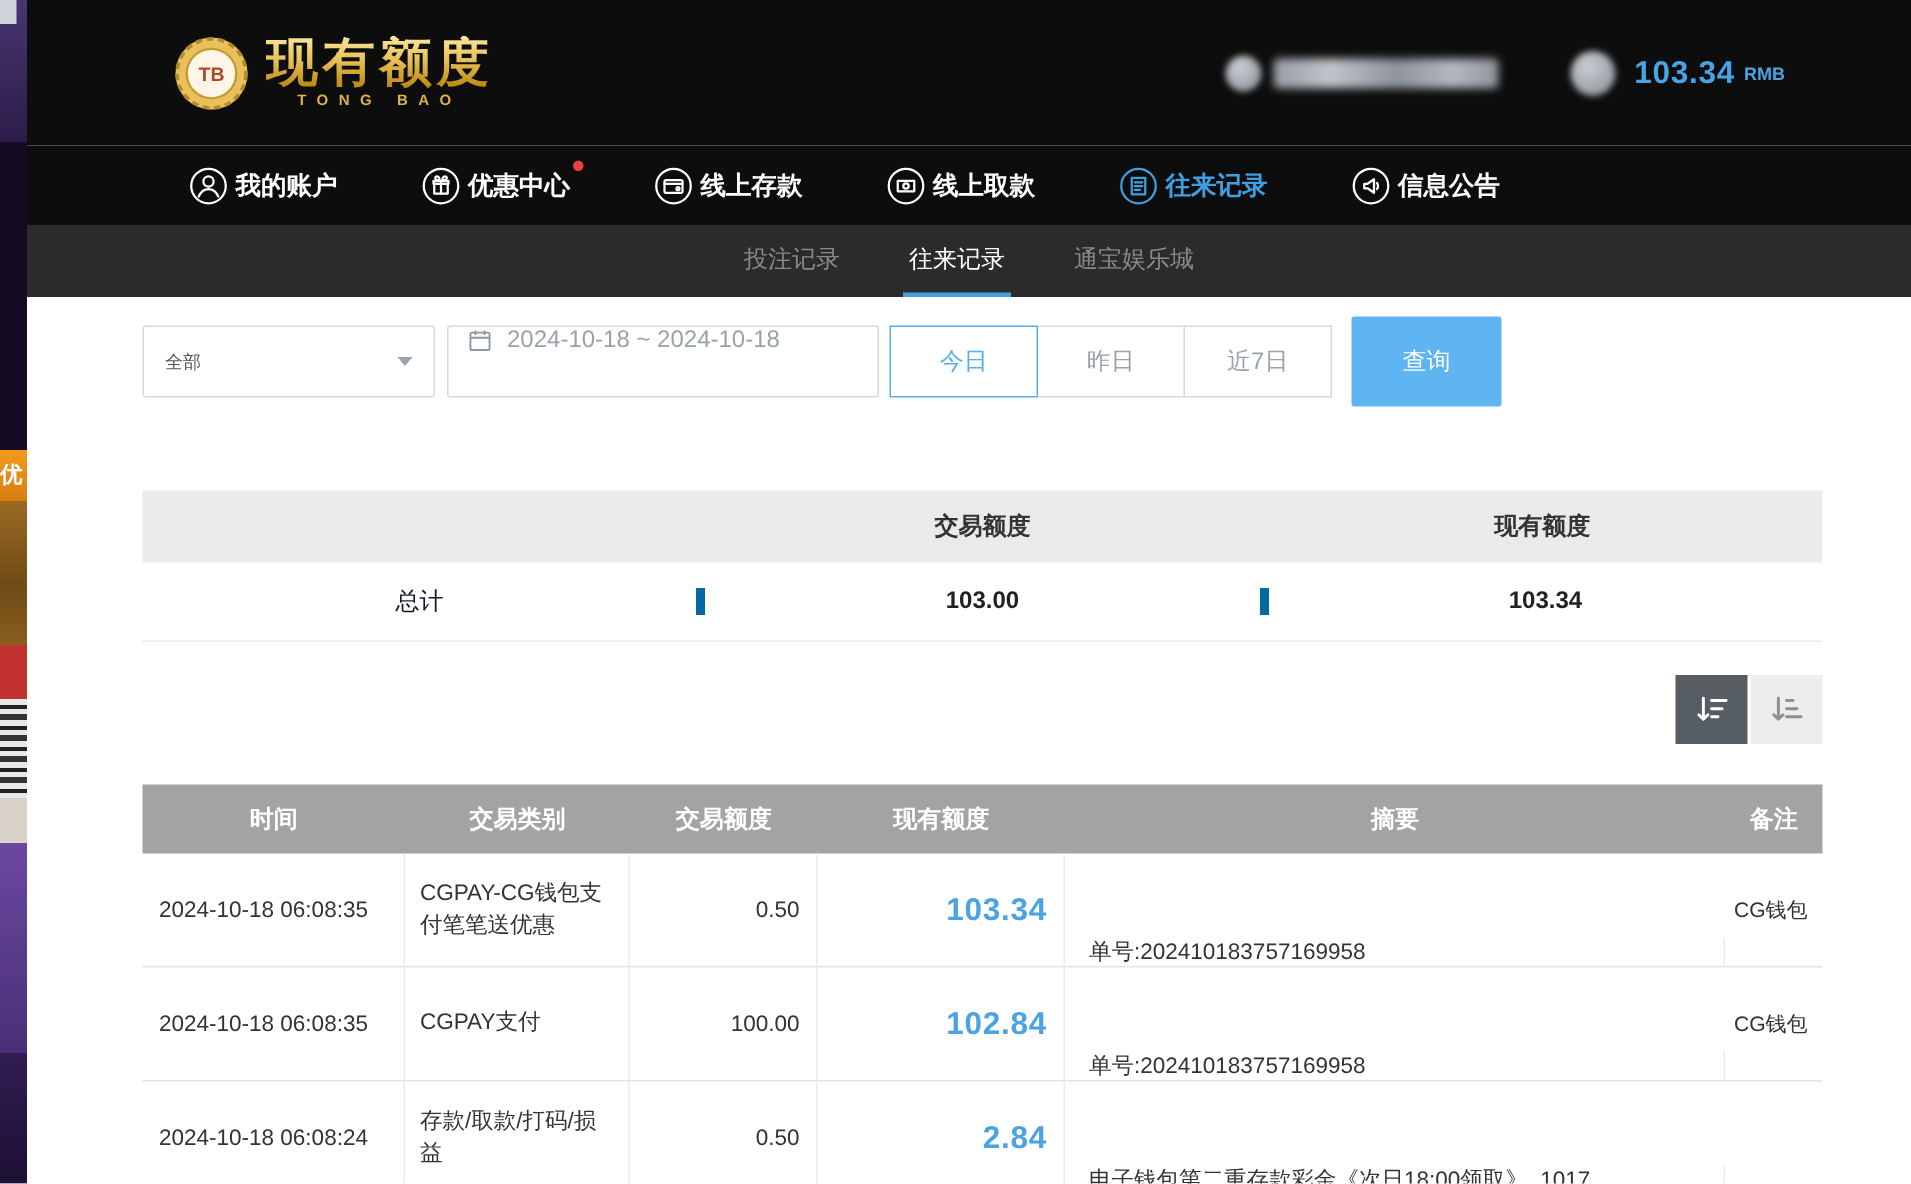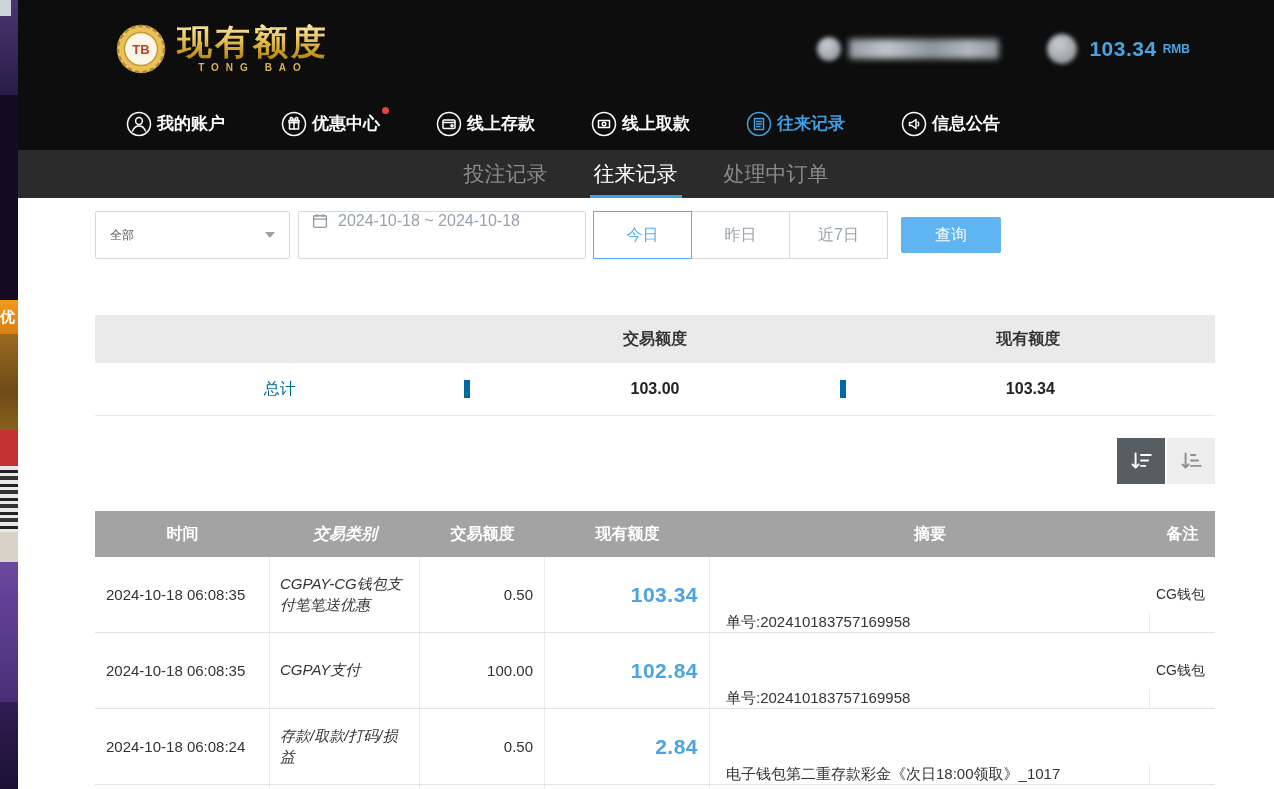--- a/index.html
+++ b/index.html
@@ -44,61 +44,61 @@
 
   
   .mainnav{height:53px;background:#0d0d0d;display:flex;align-items:center;padding-left:108px;gap:56px;}
   .nav-item{display:flex;align-items:center;gap:5px;color:#ffffff;font-size:17px;font-weight:bold;cursor:pointer;position:relative;white-space:nowrap;}
   .nav-item.active{color:#3f9fe0;}
   .nico{width:26px;height:26px;fill:none;stroke:currentColor;stroke-width:1.5;stroke-linecap:round;stroke-linejoin:round;}
   .badge-dot{position:absolute;top:-4px;right:-9px;width:7px;height:7px;border-radius:50%;background:#e8413c;}
 
   
   .subtabs{height:48px;background:#2b2b2b;display:flex;justify-content:center;gap:14px;}
-  .tab{color:#8a8a8a;font-size:21px;line-height:48px;padding:0 16px;position:relative;cursor:pointer;white-space:nowrap;}
+  .tab{color:#8a8a8a;font-size:16px;line-height:48px;padding:0 16px;position:relative;cursor:pointer;white-space:nowrap;}
   .tab.active{color:#ffffff;}
   .tab.active::after{content:"";position:absolute;left:12px;right:12px;bottom:0;height:3px;background:#3f9fe0;}
 
   
   .main{padding:13px 59px 0 77px;}
 
   
   .filters{display:flex;align-items:center;}
   .select-box{width:195px;height:48px;box-sizing:border-box;border:1px solid #d9d9d9;border-radius:2px;
               display:flex;align-items:center;justify-content:space-between;padding:0 14px;color:#555;font-size:12px;cursor:pointer;background:#fff;}
   .chevron{width:0;height:0;border-left:5px solid transparent;border-right:5px solid transparent;border-top:6px solid #9aa3ad;}
   .date-box{margin-left:8px;width:288px;height:48px;box-sizing:border-box;border:1px solid #d9d9d9;border-radius:2px;
             display:flex;padding:0 12px;gap:9px;color:#99a2ab;font-size:16px;cursor:pointer;background:#fff;}
   .quick-group{margin-left:8px;display:flex;}
   .qbtn{width:99px;height:48px;box-sizing:border-box;background:#fff;border:1px solid #d9d9d9;color:#9aa3ad;font-size:16px;
         margin-left:-1px;cursor:pointer;font-family:inherit;}
   .qbtn.active{border-color:#56aef0;color:#56aef0;position:relative;z-index:1;}
-  .search-btn{margin-left:13px;width:100px;height:36px;background:#5fb5f2;border:none;border-radius:2px;color:#fff;font-size:16px;cursor:pointer;font-family:inherit;}
+  .search-btn{margin-left:13px;width:100px;height:60px;background:#5fb5f2;border:none;border-radius:2px;color:#fff;font-size:16px;cursor:pointer;font-family:inherit;}
 
   
   .summary{margin-top:56px;}
   .sum-head{display:flex;background:#eaeaea;height:48px;align-items:center;font-size:16px;font-weight:bold;color:#333;}
   .sum-head .c,.sum-body .c{width:33.33%;text-align:center;}
   .sum-body{display:flex;height:52px;align-items:center;border-bottom:1px solid #e8e8e8;font-size:16px;color:#222;}
   .sum-body .c{border-left:6px solid #0369a1;}
-  .sum-body .c:first-child{border-left:none;font-weight:normal;color:#0369a1;}
+  .sum-body .c:first-child{border-left:none;font-weight:normal;color:#0f172a;}
   .sum-body .num{font-weight:bold;}
 
   
   .sort-row{margin-top:22px;display:flex;justify-content:flex-end;gap:2px;}
   .sort-btn{width:48px;height:46px;display:flex;align-items:center;justify-content:center;border:none;cursor:pointer;padding:0;}
   .sort-btn.desc{background:#565d63;}
   .sort-btn.asc{background:#ededed;}
 
   
   .tbl{margin-top:27px;}
   .tbl-head{display:flex;background:#a3a3a3;color:#fff;font-weight:bold;font-size:16px;height:46px;align-items:center;}
   .th{text-align:center;}
   .col-time{width:175px;}
-  .col-type{width:150px;font-style:italic;}
+  .col-type{width:150px;}
   .col-amount{width:125px;}
   .col-balance{width:165px;}
   .col-summary{width:440px;}
   .col-note{width:65px;}
   .tbl-row{display:flex;border-bottom:1px solid #e3e3e3;align-items:center;font-size:15px;color:#333;min-height:47px;}
   .td{box-sizing:border-box;border-right:1px solid #ebebeb;align-self:stretch;display:flex;align-items:center;}
   .td:last-child{border-right:none;}
   .td.time{padding-left:11px;}
   .td.type{padding:4px 10px;line-height:1.35;}
   .td.amount,.td.balance{justify-content:flex-end;padding-right:11px;}
@@ -201,21 +201,21 @@
   </nav>
 
   <div class="subtabs">
     <div class="tab">
       <span>投注记录</span>
     </div>
     <div class="tab active">
       <span>往来记录</span>
     </div>
     <div class="tab">
-      <span>处理中订单</span>
+      <span>通宝娱乐城</span>
     </div>
   </div>
 
   <main class="main">
 
     <div class="filters">
       <div class="select-box">
         <span>全部</span>
         <span class="chevron"></span>
       </div>

